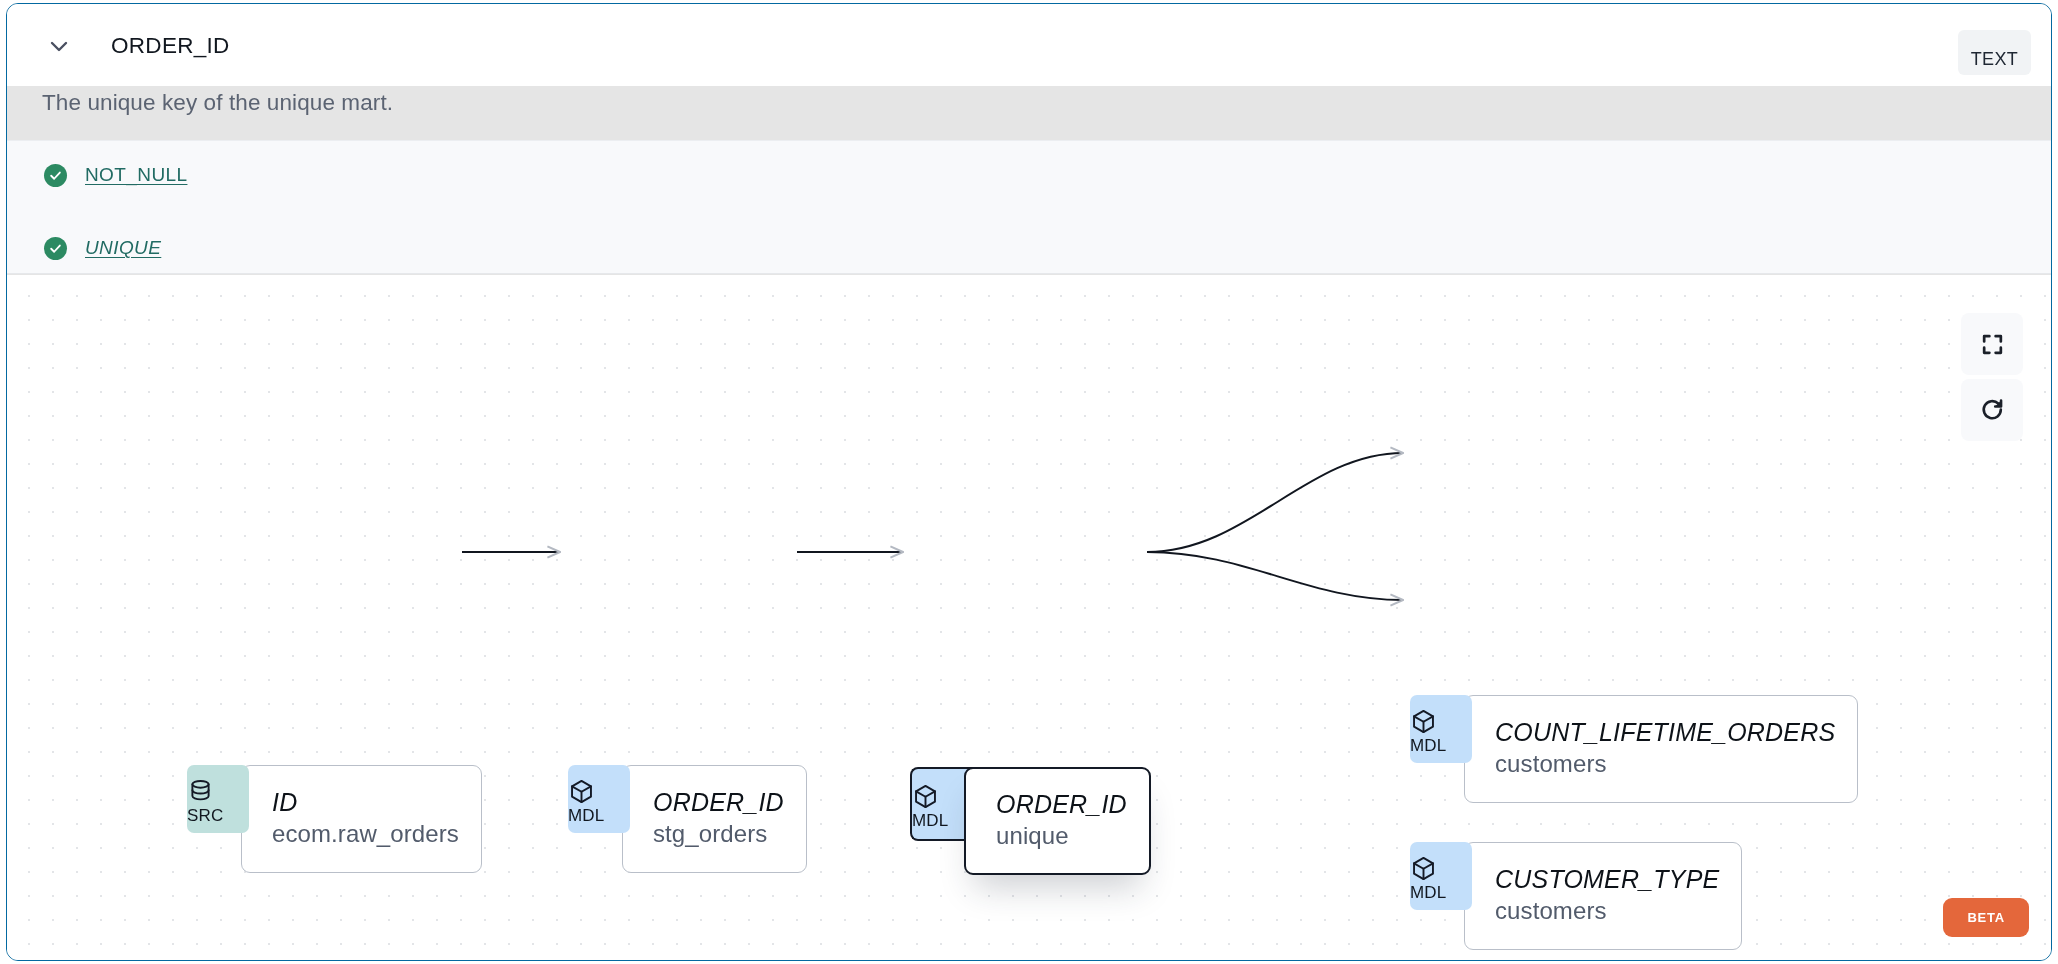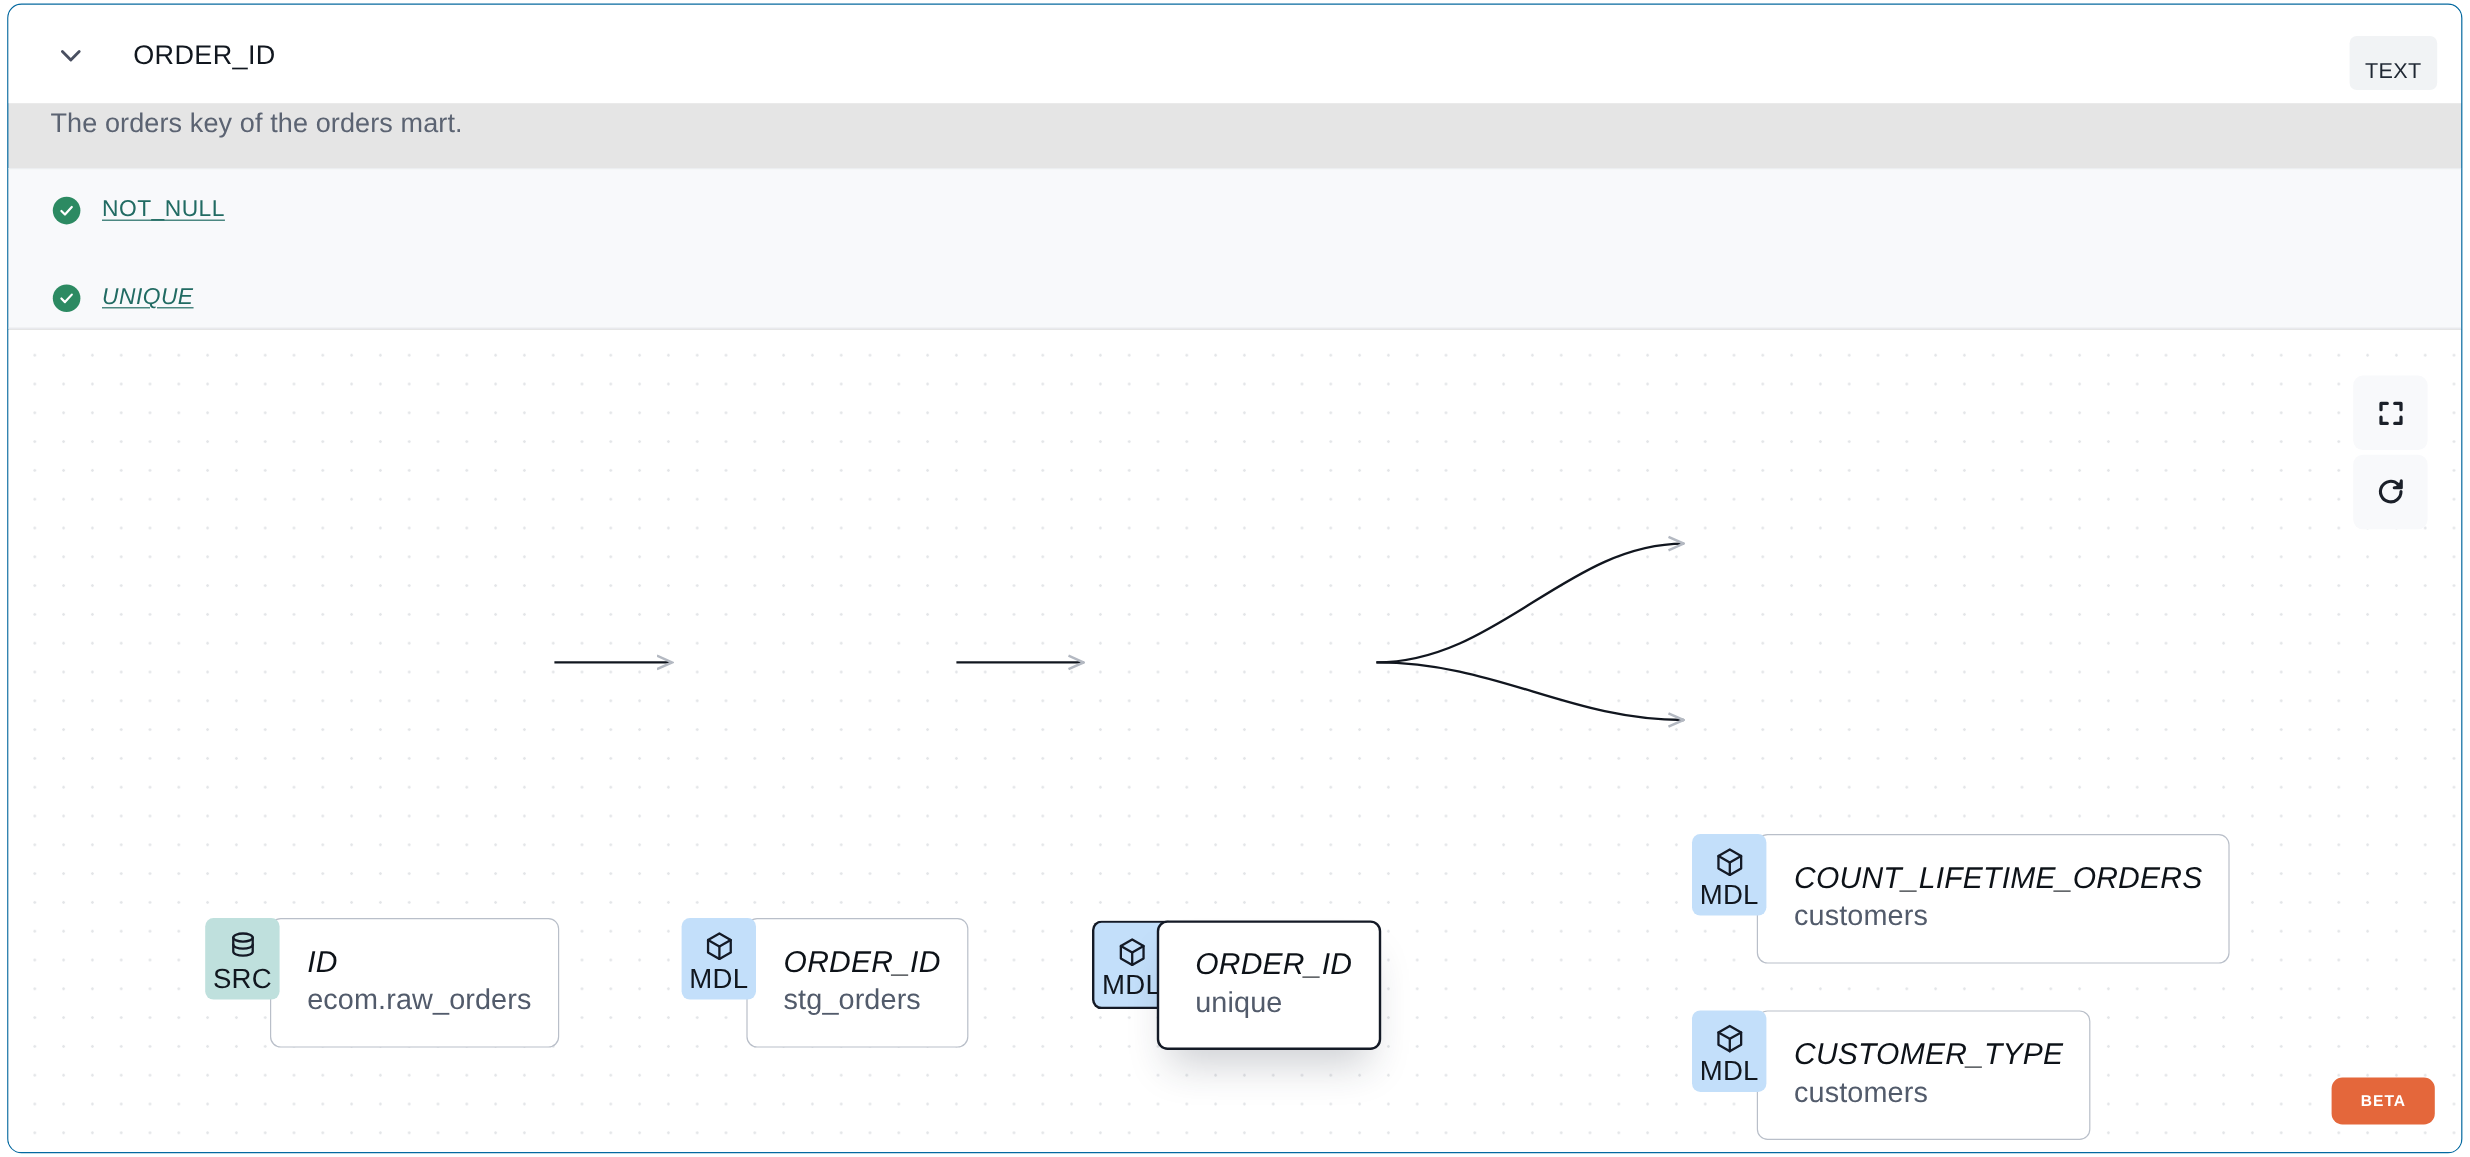--- a/index.html
+++ b/index.html
@@ -146,25 +146,25 @@
     display: flex;
     align-items: flex-start;
   }
 
   .node-badge {
     width: 62px;
     min-height: 68px;
     border-radius: 7px;
     display: flex;
     flex-direction: column;
-    align-items: center;
+    align-items: flex-start;
     justify-content: center;
     gap: 1px;
     padding-top: 3px;
-    font-size: 23px;
+    font-size: 17px;
     color: #11171f;
     letter-spacing: 0.2px;
     flex: none;
     position: relative;
     z-index: 2;
   }
   .node-badge.src { background: #bfe0dd; }
   .node-badge.mdl { background: #c3dffa; }
   .node-badge svg { display: block; }
   .badge-label { line-height: 1; margin-top: 1px; }
@@ -209,21 +209,21 @@
   }
   .node.selected .node-body {
     border: 2.5px solid #141a26;
     border-radius: 9px;
     box-shadow: 0 22px 34px -10px rgba(30,40,60,0.22);
     margin-left: -10px;
     z-index: 3;
   }
 
   
-  #node-src       { left: 164px; top: 490px; }
+  #node-src       { left: 180px; top: 490px; }
   #node-stg       { left: 561px; top: 490px; }
   #node-orders    { left: 903px; top: 492px; }
   #node-count     { left: 1403px; top: 420px; }
   #node-custtype  { left: 1403px; top: 567px; }
 
   
   .controls {
     position: absolute;
     right: 28px;
     top: 38px;
@@ -267,21 +267,21 @@
   <div class="header">
     <div class="chevron-btn">
       <svg width="24" height="24" viewBox="0 0 24 24" fill="none" stroke="#4a5061" stroke-width="2.4" stroke-linecap="round" stroke-linejoin="round">
         <polyline points="5,9 12,16 19,9"></polyline>
       </svg>
     </div>
     <div class="col-title">ORDER_ID</div>
     <div class="type-badge">TEXT</div>
   </div>
 
-  <div class="description">The orders key of the orders mart.</div>
+  <div class="description">The unique key of the unique mart.</div>
 
   <div class="tests">
 
     <div class="test-row r0">
       <span class="check-icon">
         <svg width="13" height="13" viewBox="0 0 24 24" fill="none" stroke="#ffffff" stroke-width="3.4" stroke-linecap="round" stroke-linejoin="round">
           <polyline points="4,12.5 9.5,18 20,6.5"></polyline>
         </svg>
       </span>
       <span class="test-link">NOT_NULL</span>

